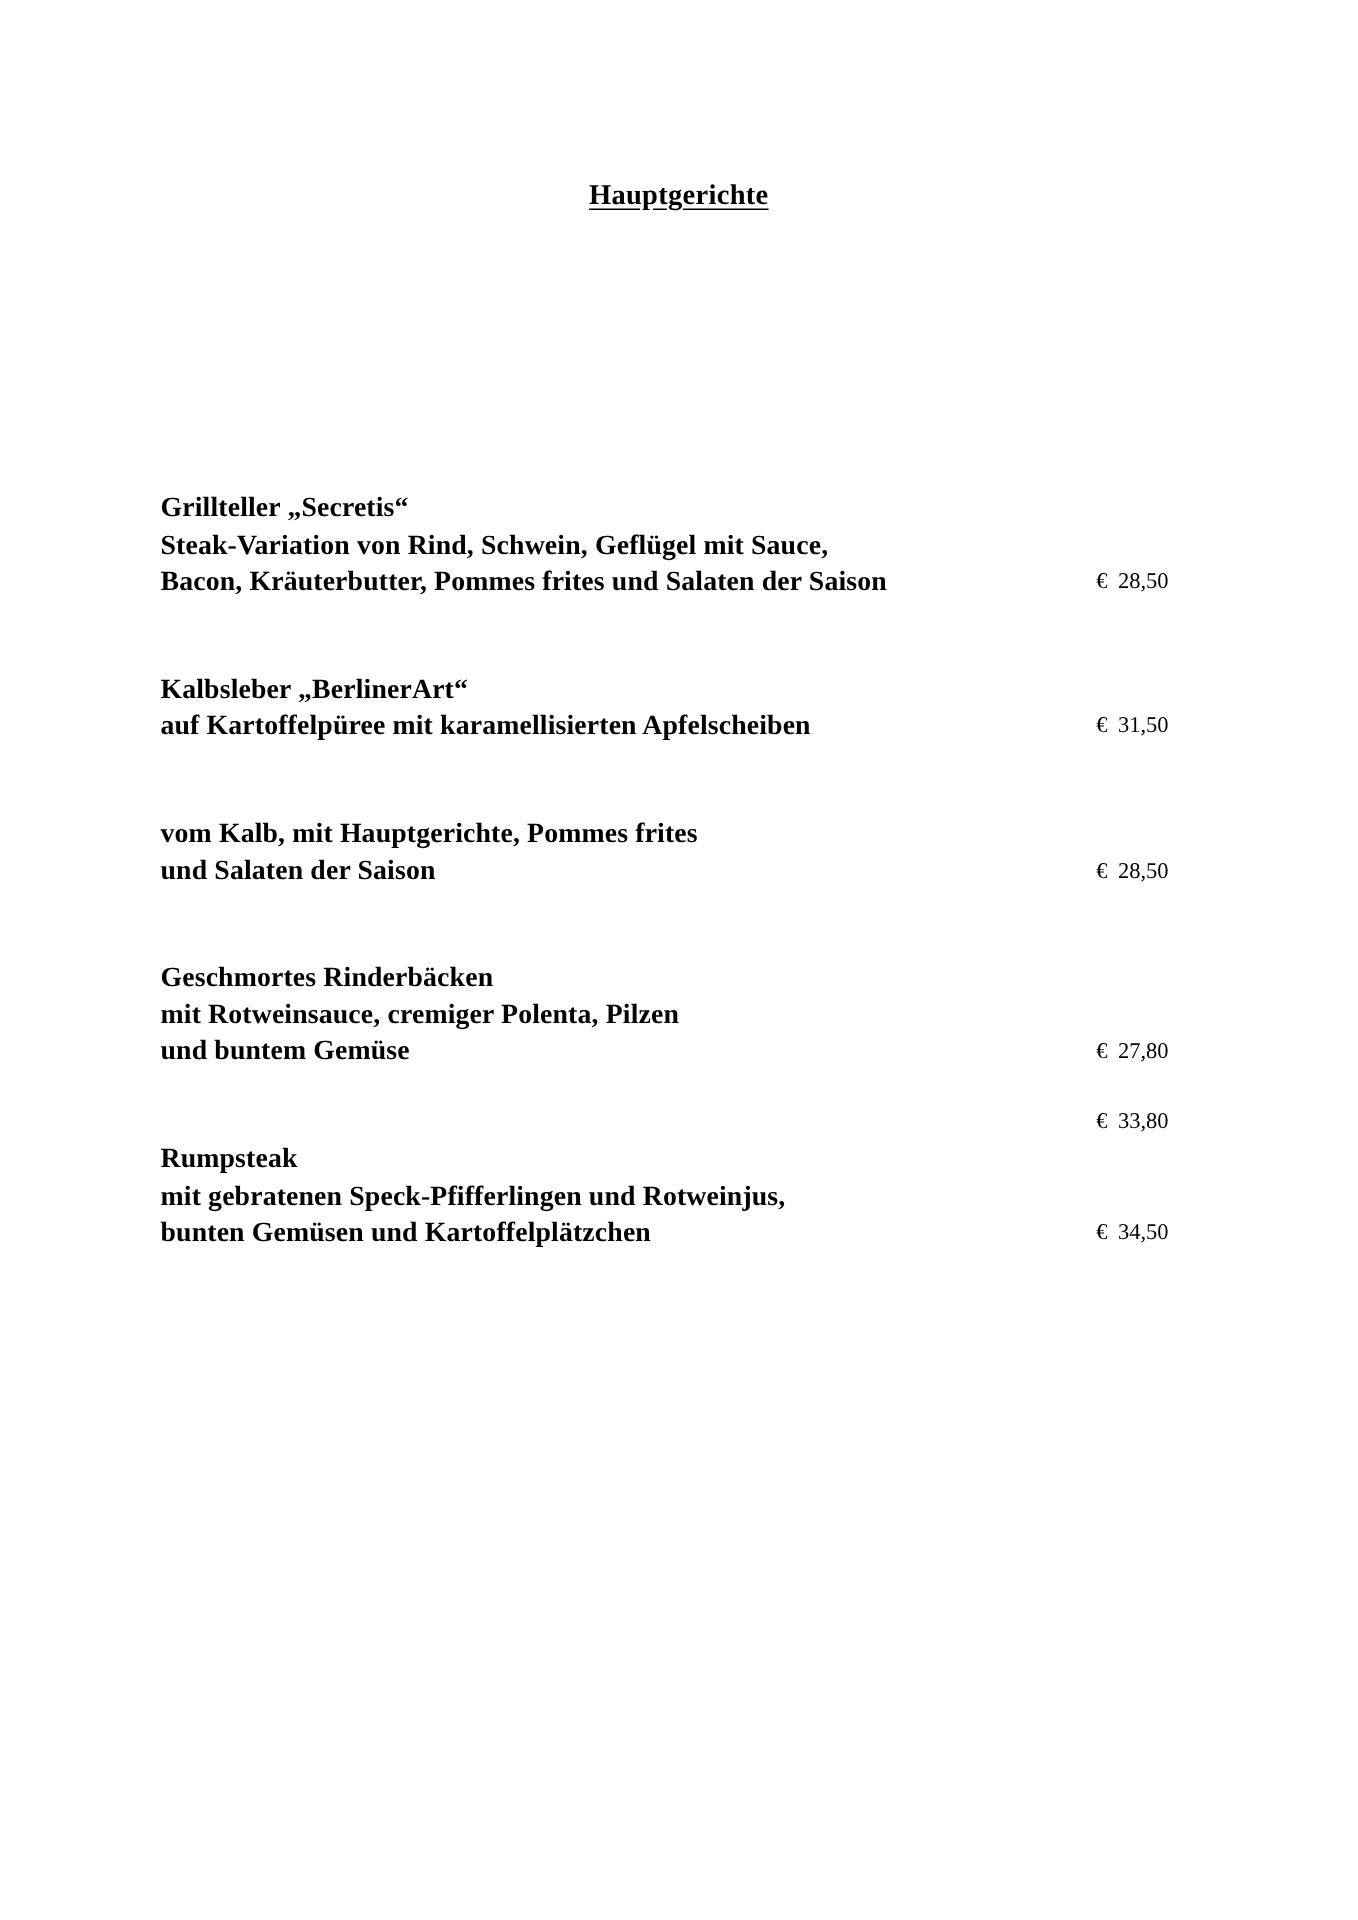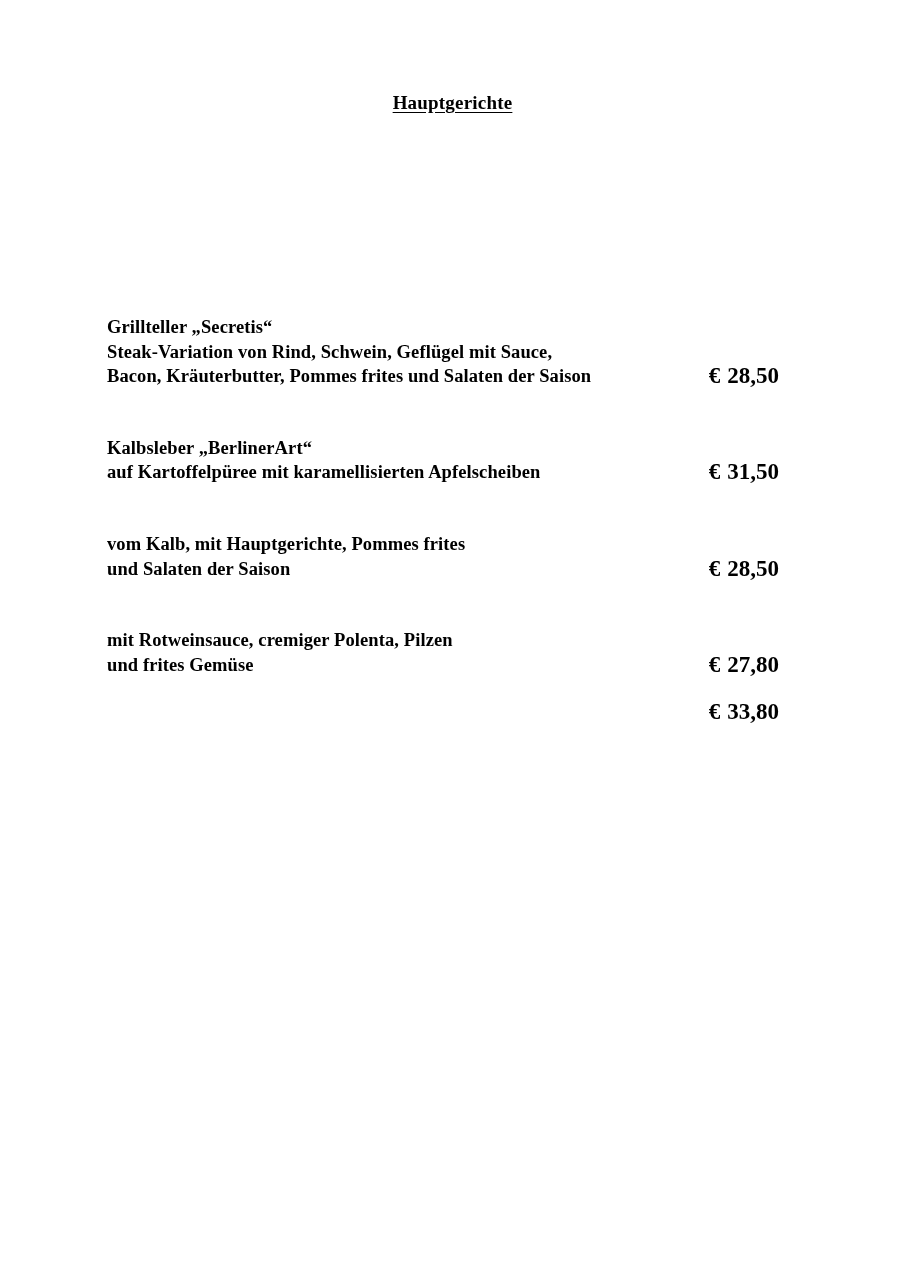--- a/index.html
+++ b/index.html
@@ -21,29 +21,29 @@
     height: 1280px;
     box-sizing: border-box;
   }
   .page-title {
     text-align: center;
     font-size: 19px;
     font-weight: bold;
     text-decoration: underline;
     text-underline-offset: 3px;
     margin: 0;
-    padding-top: 92px;
+    padding-top: 120px;
     letter-spacing: 0.2px;
   }
   .menu-list {
     margin: 0;
     padding: 0;
     list-style: none;
     position: absolute;
-    top: 315px;
+    top: 327px;
     left: 0;
     right: 0;
   }
   .menu-item {
     position: relative;
     padding: 0 126px 0 107px;
     margin-bottom: 47px;
   }
   .item-lines {
     font-size: 18.5px;
@@ -52,22 +52,22 @@
     letter-spacing: 0.1px;
     white-space: pre;
   }
   .item-line {
     display: block;
   }
   .item-price {
     position: absolute;
     right: 126px;
     bottom: 0;
-    font-size: 23px;
-    font-weight: bold;
+    font-size: 15px;
+    font-weight: normal;
     line-height: 24.6px;
     white-space: pre;
   }
   .price-symbol {
     display: inline-block;
     margin-right: 7px;
   }
 </style>
 </head>
 <body>
@@ -81,20 +81,24 @@
       </li>
       <li class="menu-item">
         <div class="item-lines"><span class="item-line">Kalbsleber „BerlinerArt“</span><span class="item-line">auf Kartoffelpüree mit karamellisierten Apfelscheiben</span></div>
         <div class="item-price"><span class="price-symbol">€</span><span>31,50</span></div>
       </li>
       <li class="menu-item">
         <div class="item-lines"><span class="item-line">vom Kalb, mit Hauptgerichte, Pommes frites</span><span class="item-line">und Salaten der Saison</span></div>
         <div class="item-price"><span class="price-symbol">€</span><span>28,50</span></div>
       </li>
       <li class="menu-item">
-        <div class="item-lines"><span class="item-line">mit Rotweinsauce, cremiger Polenta, Pilzen</span><span class="item-line">und frites Gemüse</span></div>
+        <div class="item-lines"><span class="item-line">Geschmortes Rinderbäcken</span><span class="item-line">mit Rotweinsauce, cremiger Polenta, Pilzen</span><span class="item-line">und buntem Gemüse</span></div>
         <div class="item-price"><span class="price-symbol">€</span><span>27,80</span></div>
       </li>
       <li class="menu-item">
         <div class="item-price"><span class="price-symbol">€</span><span>33,80</span></div>
       </li>
+      <li class="menu-item">
+        <div class="item-lines"><span class="item-line">Rumpsteak</span><span class="item-line">mit gebratenen Speck-Pfifferlingen und Rotweinjus,</span><span class="item-line">bunten Gemüsen und Kartoffelplätzchen</span></div>
+        <div class="item-price"><span class="price-symbol">€</span><span>34,50</span></div>
+      </li>
     </ul>
 </div>
 
 </body></html>

